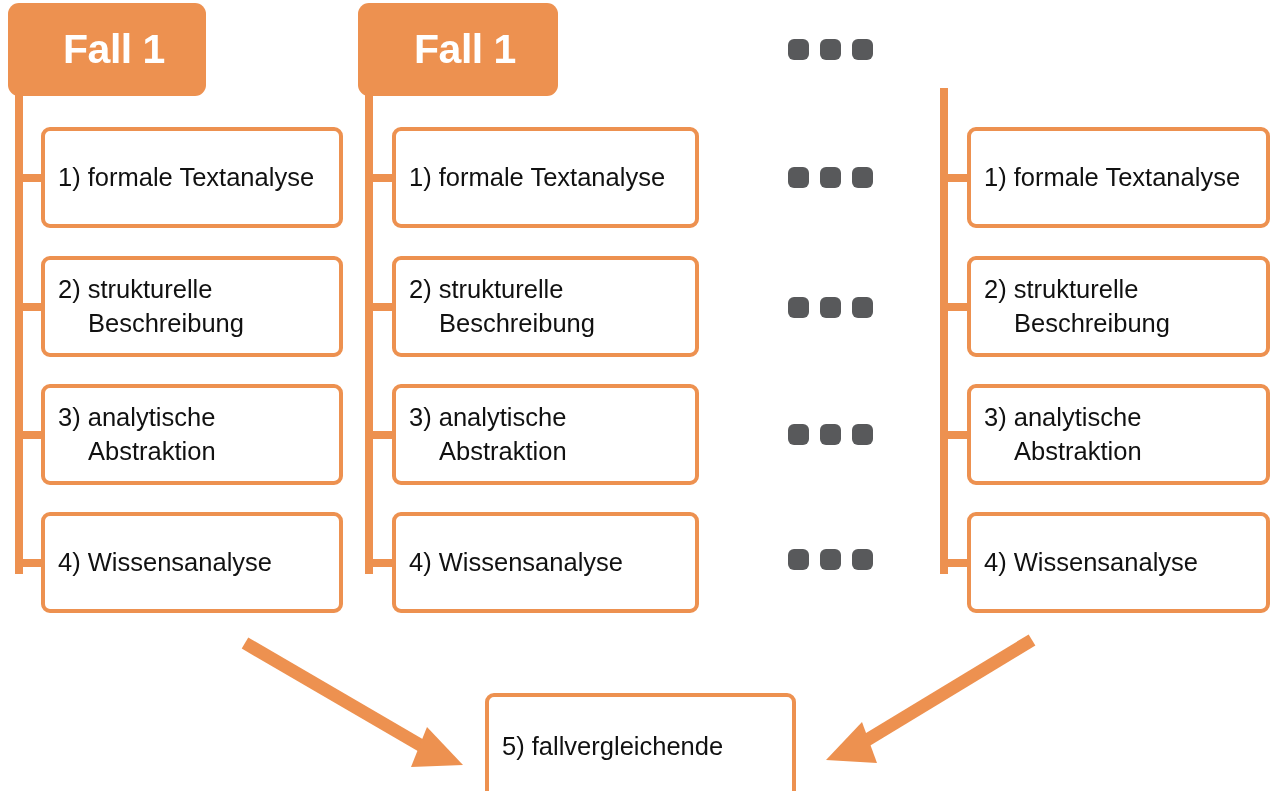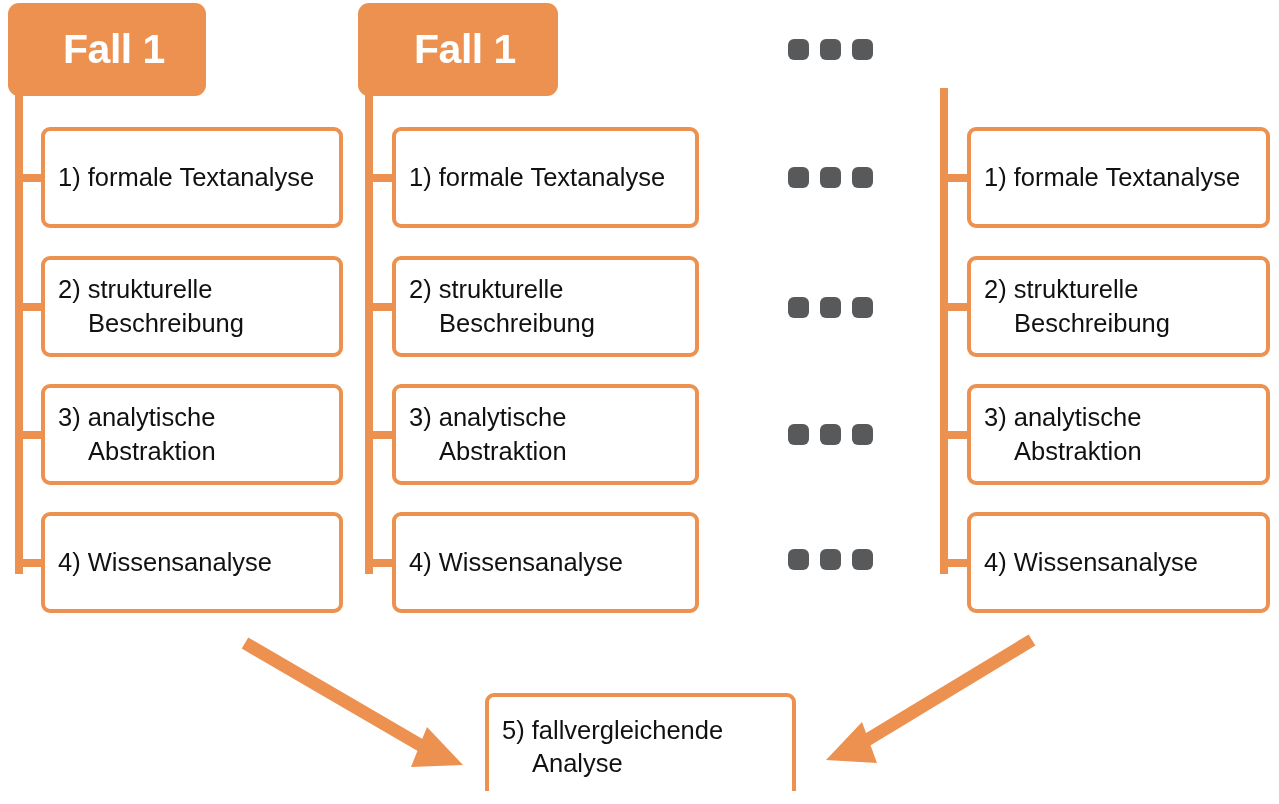--- a/index.html
+++ b/index.html
@@ -209,16 +209,15 @@
       <polygon points="427,727 463,765 411,767" fill="#ED9150"></polygon>
     </g>
     <g>
       <line x1="1032" y1="640" x2="862" y2="743" stroke="#ED9150" stroke-width="13"></line>
       <polygon points="862,722 826,760 877,763" fill="#ED9150"></polygon>
     </g>
   </svg>
 
   <div class="final-box" style="left: 485px; top: 693px; width: 311px; height: 108px; border-color: rgb(237, 145, 80);">
     <span class="line1">5) fallvergleichende</span>
-    <span class="line2">Analyse</span>
   </div>
 
 </div>
 
 </body></html>

